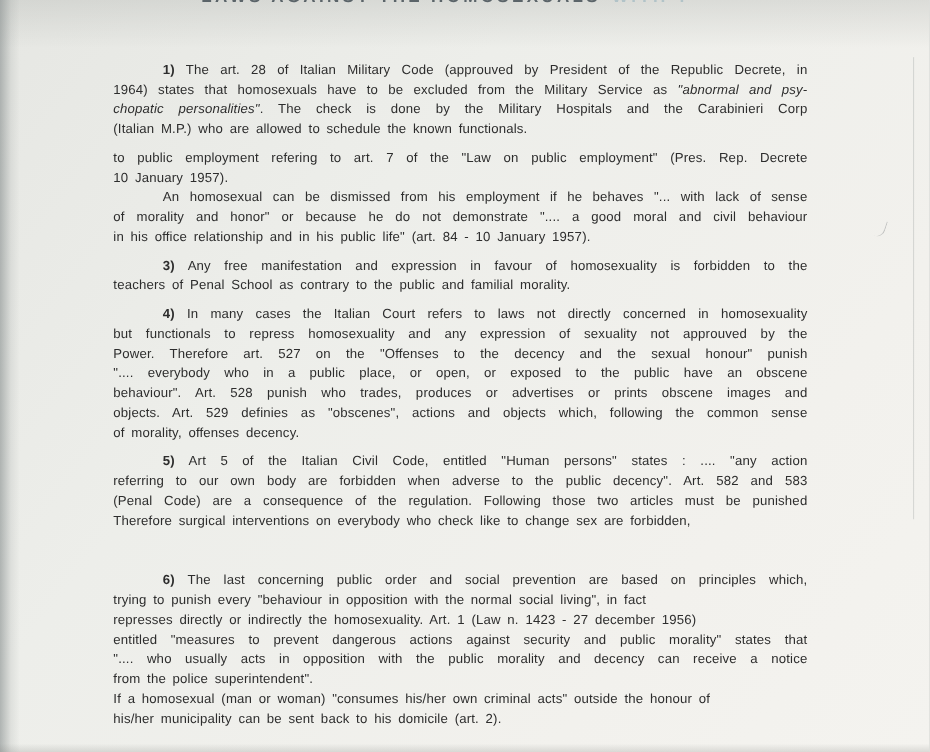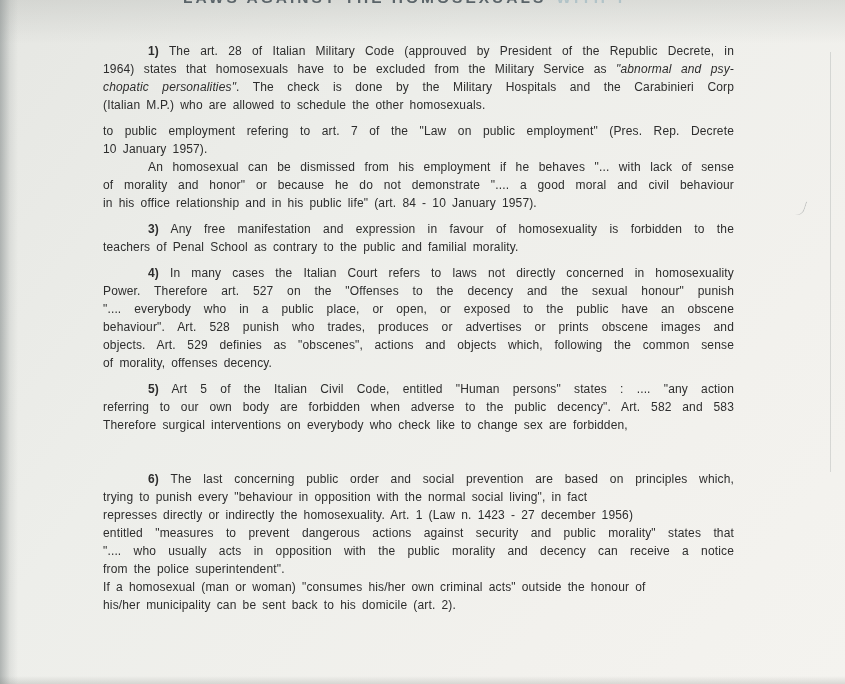--- a/index.html
+++ b/index.html
@@ -48,65 +48,67 @@
   .doc-title .faded { color: #8fb5c6; opacity: 0.6; margin-left: 10px; }
   .content {
     position: absolute; left: 103px; top: 0; width: 631px;
     padding-top: 42px;
     font-size: 12px; line-height: 18px;
     color: #2d2d2d;
     letter-spacing: 0.15px;
   }
   .para { margin-top: 8px; }
   .para.gap-large { margin-top: 36px; }
-  .para:first-child { margin-top: 0; }
+  .para:first-child { margin-top: 12px; }
   .line { height: 18px; overflow: visible; }
   .line.just { text-align: justify; text-align-last: justify; }
   .line:not(.just) { word-spacing: 2.6px; }
   .line.indent { text-indent: 45px; }
   .seg-b { font-weight: bold; }
   .seg-i { font-style: italic; }
 </style>
 </head>
 <body>
 
 <div class="paper">
   <div class="doc-title">
     <span>LAWS AGAINST THE HOMOSEXUALS</span><span class="faded">WITH T</span>
   </div>
 
   <div class="content">
       <div class="para">
         <div class="line just indent"><span class="seg-b">1)</span><span> The art. 28 of Italian Military Code (approuved by President of the Republic Decrete, in</span></div>
         <div class="line just"><span>1964) states that homosexuals have to be excluded from the Military Service as </span><span class="seg-i">"abnormal and psy-</span></div>
         <div class="line just"><span class="seg-i">chopatic personalities"</span><span>. The check is done by the Military Hospitals and the Carabinieri Corp</span></div>
-        <div class="line"><span>(Italian M.P.) who are allowed to schedule the other homosexuals.</span></div>
+        <div class="line"><span>(Italian M.P.) who are allowed to schedule the known functionals.</span></div>
       </div>
       <div class="para">
         <div class="line just"><span>to public employment refering to art. 7 of the "Law on public employment" (Pres. Rep. Decrete</span></div>
         <div class="line"><span>10 January 1957).</span></div>
         <div class="line just indent"><span>An homosexual can be dismissed from his employment if he behaves "... with lack of sense</span></div>
         <div class="line just"><span>of morality and honor" or because he do not demonstrate ".... a good moral and civil behaviour</span></div>
         <div class="line"><span>in his office relationship and in his public life" (art. 84 - 10 January 1957).</span></div>
       </div>
       <div class="para">
         <div class="line just indent"><span class="seg-b">3)</span><span> Any free manifestation and expression in favour of homosexuality is forbidden to the</span></div>
         <div class="line"><span>teachers of Penal School as contrary to the public and familial morality.</span></div>
       </div>
       <div class="para">
         <div class="line just indent"><span class="seg-b">4)</span><span> In many cases the Italian Court refers to laws not directly concerned in homosexuality</span></div>
+        <div class="line just"><span>but functionals to repress homosexuality and any expression of sexuality not approuved by the</span></div>
         <div class="line just"><span>Power. Therefore art. 527 on the "Offenses to the decency and the sexual honour" punish</span></div>
         <div class="line just"><span>".... everybody who in a public place, or open, or exposed to the public have an obscene</span></div>
         <div class="line just"><span>behaviour". Art. 528 punish who trades, produces or advertises or prints obscene images and</span></div>
         <div class="line just"><span>objects. Art. 529 definies as "obscenes", actions and objects which, following the common sense</span></div>
         <div class="line"><span>of morality, offenses decency.</span></div>
       </div>
       <div class="para">
         <div class="line just indent"><span class="seg-b">5)</span><span> Art 5 of the Italian Civil Code, entitled "Human persons" states : .... "any action</span></div>
         <div class="line just"><span>referring to our own body are forbidden when adverse to the public decency". Art. 582 and 583</span></div>
+        <div class="line just"><span>(Penal Code) are a consequence of the regulation. Following those two articles must be punished</span></div>
         <div class="line"><span>Therefore surgical interventions on everybody who check like to change sex are forbidden,</span></div>
       </div>
       <div class="para gap-large">
         <div class="line just indent"><span class="seg-b">6)</span><span> The last concerning public order and social prevention are based on principles which,</span></div>
         <div class="line"><span>trying to punish every "behaviour in opposition with the normal social living", in fact</span></div>
         <div class="line"><span>represses directly or indirectly the homosexuality. Art. 1 (Law n. 1423 - 27 december 1956)</span></div>
         <div class="line just"><span>entitled "measures to prevent dangerous actions against security and public morality" states that</span></div>
         <div class="line just"><span>".... who usually acts in opposition with the public morality and decency can receive a notice</span></div>
         <div class="line"><span>from the police superintendent".</span></div>
         <div class="line"><span>If a homosexual (man or woman) "consumes his/her own criminal acts" outside the honour of</span></div>

